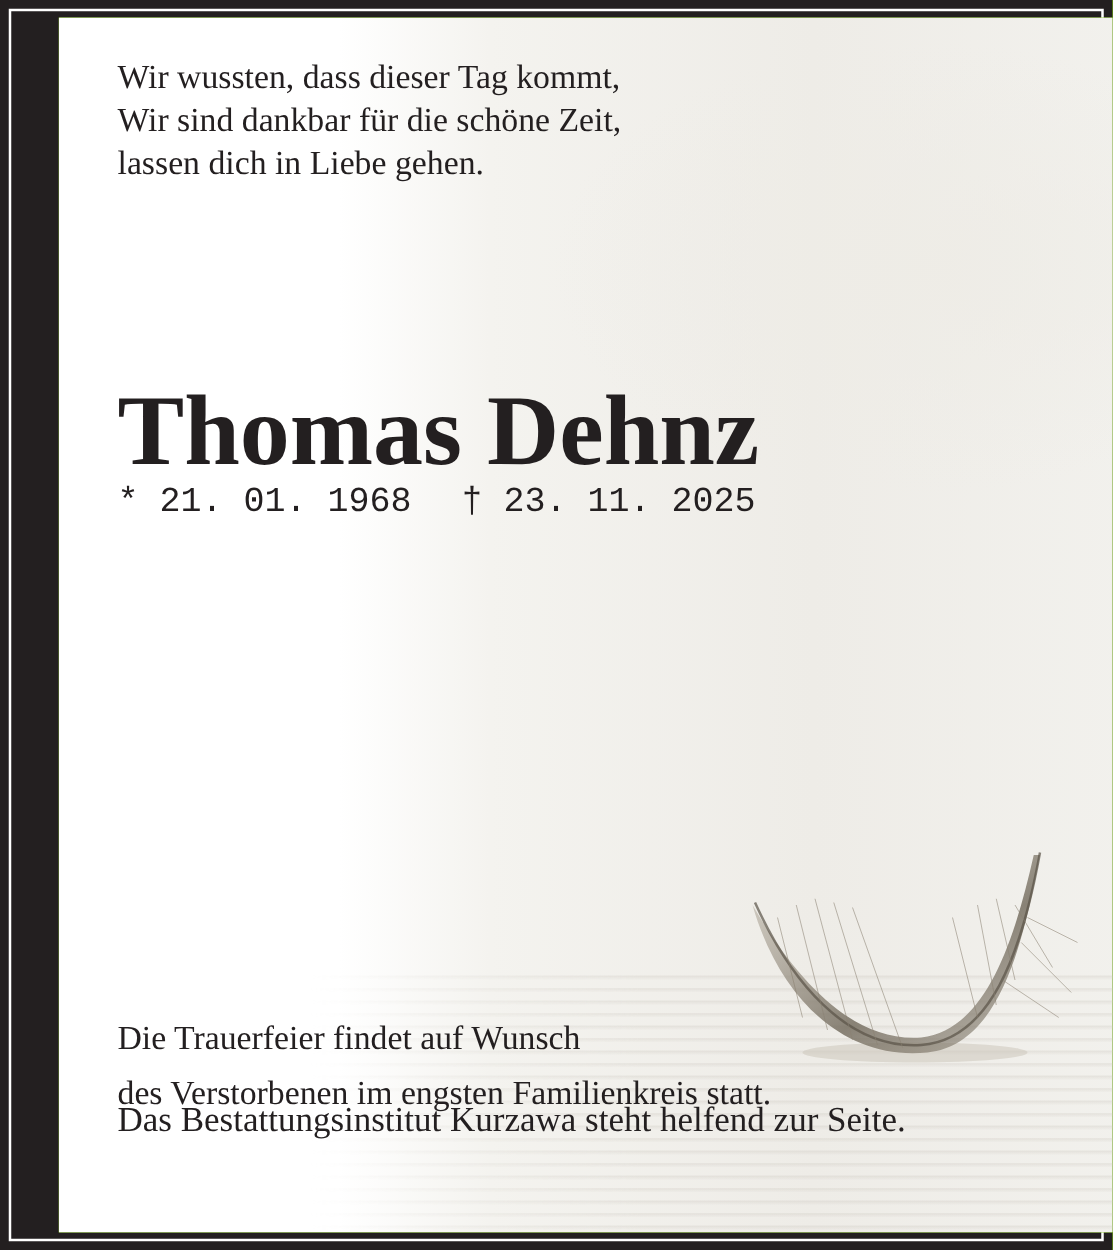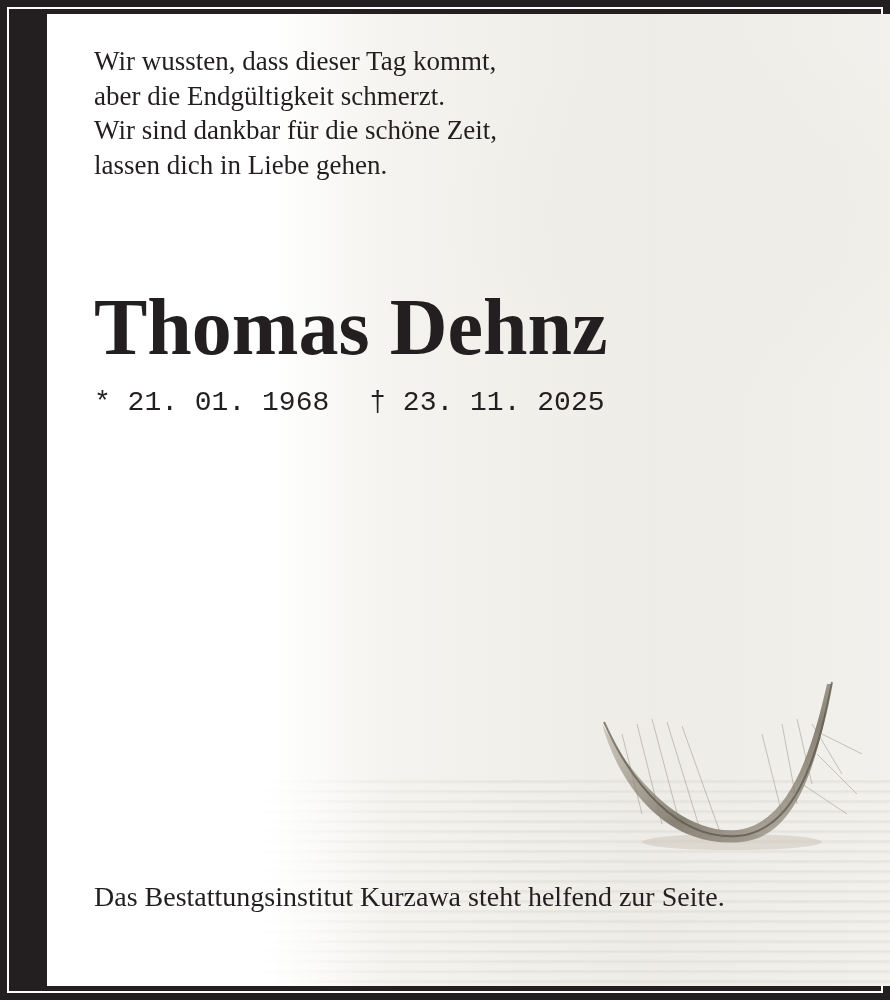--- a/index.html
+++ b/index.html
@@ -24,21 +24,21 @@
     }
     .water {
       position: absolute; left: 200px; right: 0; top: 760px; bottom: 0;
       background: repeating-linear-gradient(180deg, rgba(255,255,255,0) 0px, rgba(255,255,255,0) 6px, rgba(205,200,192,0.35) 7px, rgba(255,255,255,0) 10px);
       -webkit-mask-image: linear-gradient(90deg, transparent, #000 40%);
       mask-image: linear-gradient(90deg, transparent, #000 40%);
     }
     .feather { position: absolute; left: 535px; top: 650px; width: 290px; height: 200px; }
     .txt { position: absolute; left: 47px; color: #231f20; font-family: "Liberation Serif", "DejaVu Serif", serif; white-space: nowrap; }
     .poem { top: 30px; font-size: 27px; line-height: 34.5px; }
-    .name { top: 268px; font-size: 80px; font-weight: bold; letter-spacing: 0px; line-height: 90px; font-family: Liberation Serif, serif; }
+    .name { top: 286px; font-size: 80px; font-weight: bold; letter-spacing: 0px; line-height: 90px; font-family: Liberation Serif, serif; }
     .dates { top: 372px; font-size: 28px; line-height: 34px; font-family: Liberation Mono, monospace; }
     .dates .gap { display: inline-block; width: 40px; }
     .memory { top: 500px; font-size: 27px; line-height: 34px; }
     .family { top: 548px; font-size: 27px; font-weight: bold; line-height: 40px; }
     .ceremony { top: 794px; font-size: 27px; line-height: 44px; }
     .funeral { top: 868px; font-size: 28px; line-height: 30px; }
     .line { display: block; }
   </style>
 </head>
 <body>
@@ -71,28 +71,31 @@
         <path d="M215 55 L230 120"></path>
         <path d="M230 60 L260 110"></path>
       <path d="M240 70 L280 90"></path>
         <path d="M235 90 L275 130"></path>
         <path d="M220 120 L265 150"></path>
     </g>
   </svg>
 
   <div class="txt poem">
     <span class="line">Wir wussten, dass dieser Tag kommt,</span>
-    <span class="line">aber die Endgültigkeit schmerzt.</span>
     <span class="line">Wir sind dankbar für die schöne Zeit,</span>
     <span class="line">lassen dich in Liebe gehen.</span>
   </div>
 
   <div class="txt name">Thomas Dehnz</div>
 
   <div class="txt dates">
     <span>* 21. 01. 1968</span><span class="gap"></span><span>† 23. 11. 2025</span>
   </div>
 
 
 
+  <div class="txt ceremony">
+    <span class="line">Die Trauerfeier findet auf Wunsch</span>
+    <span class="line">des Verstorbenen im engsten Familienkreis statt.</span>
+  </div>
 
   <div class="txt funeral">Das Bestattungsinstitut Kurzawa steht helfend zur Seite.</div>
 </div>
 
 </body></html>

